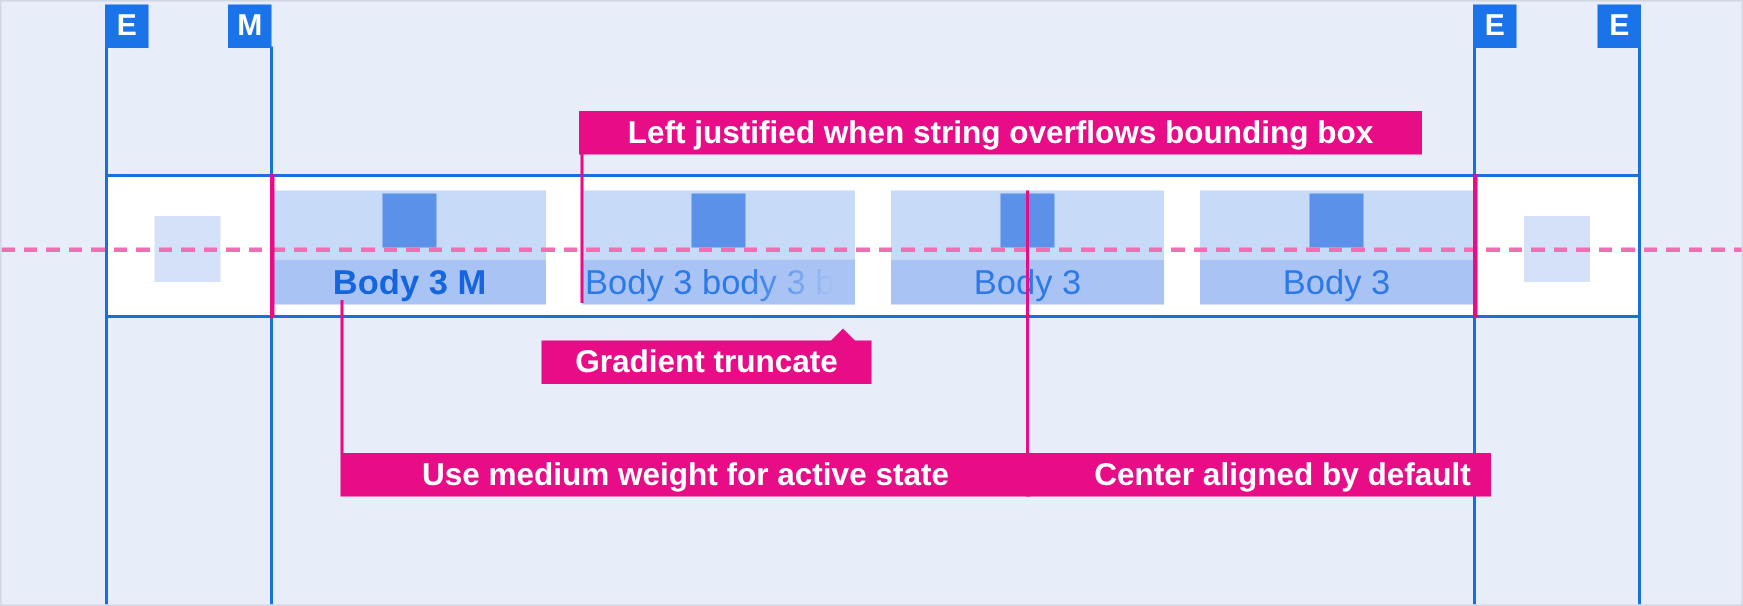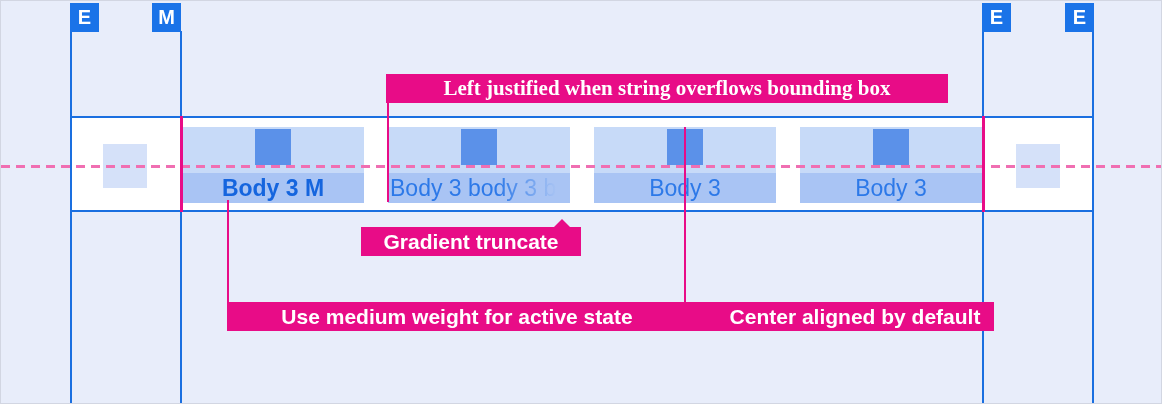--- a/index.html
+++ b/index.html
@@ -76,21 +76,21 @@
   .ann-line.from-overflow{left:386px;top:101px;height:100px;}
   .ann-line.from-active{left:226px;top:199px;height:102px;}
   .ann-line.from-center{left:683px;top:126px;height:175px;}
   
   .ann{
     position:absolute;height:29px;background:#E80C87;color:#fff;
     font-weight:bold;font-size:21px;
     display:flex;align-items:center;justify-content:center;
     box-sizing:border-box;padding:0 10px;white-space:nowrap;z-index:8;
   }
-  .ann.overflow{left:385px;top:73px;width:562px;font-family:Liberation Serif, serif;}
+  .ann.overflow{left:385px;top:73px;width:562px;}
   .ann.gradient{left:360px;top:226px;width:220px;}
   .ann.active-weight{left:226px;top:301px;width:460px;}
   .ann.center-aligned{left:683px;top:301px;width:310px;padding-left:42px;}
   .caret-up{
     position:absolute;left:552px;top:218px;width:0;height:0;z-index:8;
     border-left:9px solid transparent;border-right:9px solid transparent;
     border-bottom:9px solid #E80C87;
   }
 </style>
 </head>

